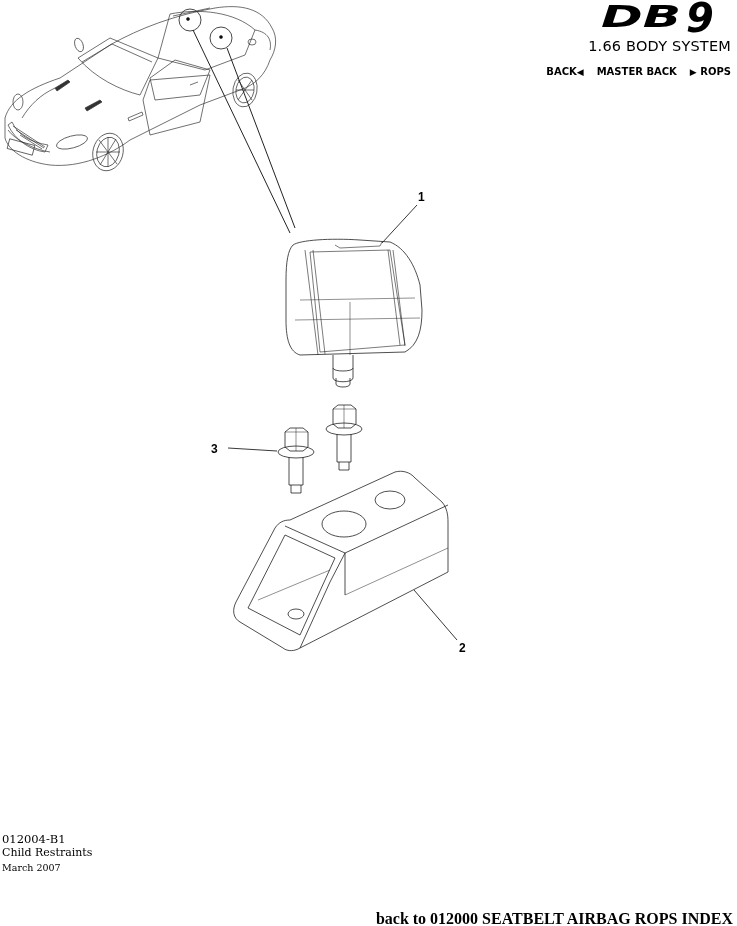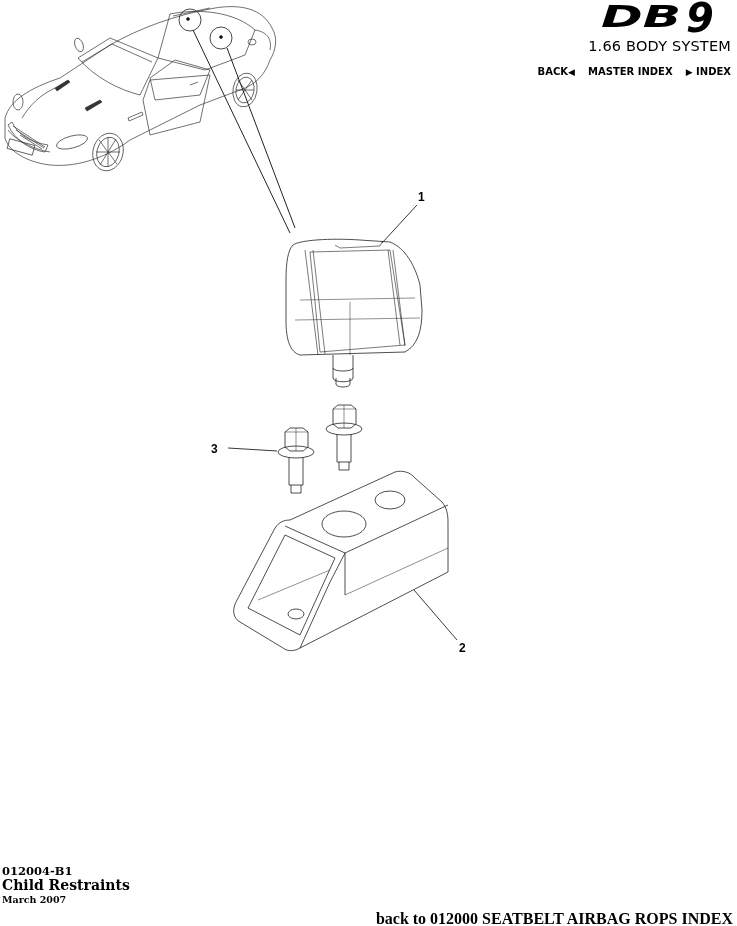--- a/index.html
+++ b/index.html
@@ -5,47 +5,47 @@
   html,body{margin:0;padding:0;background:#fff;}
   body{width:737px;height:926px;position:relative;overflow:hidden;font-family:"Liberation Serif","DejaVu Serif",serif;color:#000;}
   .logo{position:absolute;right:6px;top:0px;width:130px;height:34px;}
   .system-title{position:absolute;right:6px;top:38px;font-size:14.5px;font-weight:bold;letter-spacing:0.2px;font-family:"DejaVu Sans","Liberation Sans",sans-serif;font-weight:normal;}
   .nav{position:absolute;right:6px;top:66px;font-size:10px;font-family:"DejaVu Sans","Liberation Sans",sans-serif;display:flex;align-items:flex-start;gap:0;font-weight:bold;}
   .nav a{color:#000;text-decoration:none;cursor:pointer;display:inline-flex;align-items:center;}
   .nav .sep{width:13px;display:inline-block;}
   .tri{font-size:9px;}
   .drawing{position:absolute;left:0;top:0;width:737px;height:700px;}
   .callout{position:absolute;font-family:"Liberation Sans","DejaVu Sans",sans-serif;font-weight:bold;font-size:12px;}
-  .footer-left{position:absolute;left:2px;top:864px;font-family:"DejaVu Serif","Liberation Serif",serif;font-weight:bold;}
+  .footer-left{position:absolute;left:2px;top:832px;font-family:"DejaVu Serif","Liberation Serif",serif;font-weight:normal;}
   .footer-left .code{font-size:11.5px;line-height:14px;}
-  .footer-left .name{font-size:14px;line-height:14px;}
+  .footer-left .name{font-size:11px;line-height:14px;}
   .footer-left .date{font-size:9.5px;line-height:15px;}
   .back-link{position:absolute;right:4px;top:910px;font-family:Liberation Serif, serif;font-weight:bold;font-size:16px;color:#000;text-decoration:none;cursor:pointer;}
 </style>
 </head>
 <body>
 
 <svg class="logo" viewBox="0 0 130 34">
   <text x="0" y="27" font-family="DejaVu Sans, sans-serif" font-weight="bold" font-style="italic" font-size="30" fill="#000" textLength="80" lengthAdjust="spacingAndGlyphs">DB</text>
   <text x="85" y="32" font-family="DejaVu Sans, sans-serif" font-weight="bold" font-style="italic" font-size="40" fill="#000">9</text>
 </svg>
 
 <div class="system-title">1.66 BODY SYSTEM</div>
 
 <div class="nav">
   <a>
     <span>BACK</span>
     <span class="tri">◀</span>
   </a>
   <span class="sep"></span>
-  <a>MASTER INDEX</a>
+  <a>MASTER BACK</a>
   <span class="sep"></span>
   <a>
     <span class="tri">▶</span>&nbsp;
-    <span>INDEX</span>
+    <span>ROPS</span>
   </a>
 </div>
 
 <svg class="drawing" viewBox="0 0 737 700" fill="none" stroke="#222" stroke-width="0.8">
 
   <g stroke="#333" stroke-width="0.7">
 
     <path d="M5,118 C10,100 30,88 60,78 L110,45 C140,28 175,15 215,8 C240,4 262,8 272,28 C278,38 276,50 270,60 C265,75 255,85 240,90 L200,105 L130,140 C110,155 80,168 50,165 C25,162 8,150 5,138 Z"></path>
     <path d="M8,130 C15,140 35,150 50,152"></path>
 

